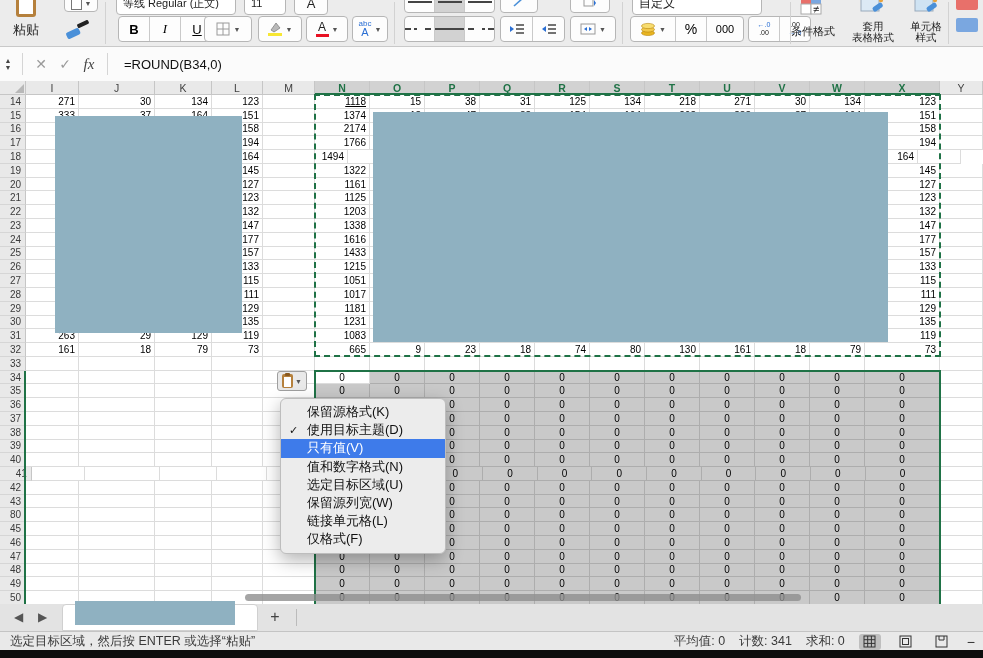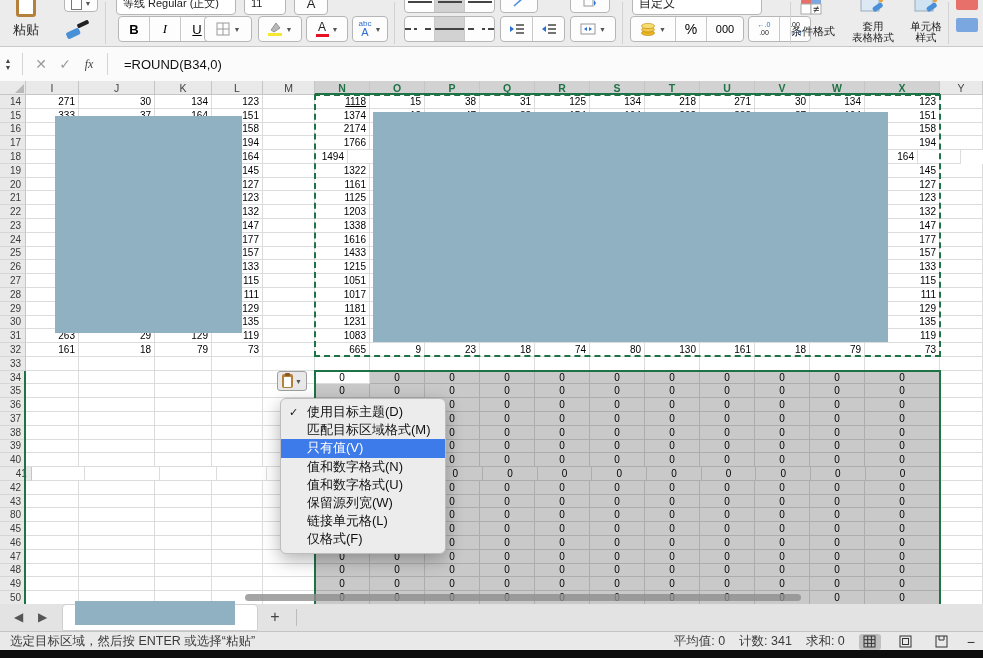--- a/index.html
+++ b/index.html
@@ -23,21 +23,21 @@
   .rlabel{position:absolute;font-size:12px;color:#222;text-align:center;white-space:nowrap;}
   .lines span{display:block;height:1.5px;background:#444;margin:1.6px 0;}
   
   #fbar{position:absolute;left:0;top:47px;width:983px;height:34px;background:#fbfbfb;
         border-bottom:1px solid #cfcfcf;display:flex;align-items:center;}
   #namebox{width:78px;height:100%;display:flex;align-items:center;padding-left:10px;
            font-size:13px;color:#111;box-sizing:border-box;}
   #spinner{width:16px;font-size:7px;color:#444;line-height:7px;text-align:center;}
   .fdiv{width:1px;height:22px;background:#d5d5d5;margin:0 6px;}
   .fbtn{width:24px;text-align:center;font-size:14px;color:#9a9a9a;}
-  .fx{font-style:italic;font-family:"Liberation Serif",serif;color:#444;font-size:12px;}
+  .fx{font-style:italic;font-family:"Liberation Serif",serif;color:#444;font-size:15px;}
   #formula{font-size:13px;color:#111;margin-left:10px;}
   
   #gridwrap{position:absolute;left:0;top:81px;width:983px;height:523px;overflow:hidden;background:#fff;}
   .hrow{display:flex;height:14px;}
   .hcell{box-sizing:border-box;background:#e9e9e9;border-right:1px solid #c6c6c6;
          border-bottom:1px solid #c6c6c6;font-size:10.5px;color:#3f3f3f;
          display:flex;align-items:center;justify-content:center;}
   .hcell.selcol{background:#d2d2d2;color:#1f7246;font-weight:bold;}
   #corner{position:relative;}
   #corner:after{content:"";position:absolute;right:1px;bottom:1px;
@@ -1101,34 +1101,34 @@
     <div class="ov" id="ants"></div>
     <div class="ov" id="pastergn"></div>
     <div class="ov" id="rowgreen"></div>
     <div class="ov" id="hscroll"></div>
     <div class="ov" id="pastebtn">
       <div class="clip"></div>
       <span style="font-size:7px;color:#555;">▼</span>
     </div>
     <div class="ov" id="pmenu">
         <div class="mi">
+          <span>保留源格式(K)</span>
+        </div>
+        <div class="mi">
           <span class="chk">✓</span>
           <span>使用目标主题(D)</span>
         </div>
-        <div class="mi">
-          <span>匹配目标区域格式(M)</span>
-        </div>
         <div class="mi hl">
           <span>只有值(V)</span>
         </div>
         <div class="mi">
           <span>值和数字格式(N)</span>
         </div>
         <div class="mi">
-          <span>值和数字格式(U)</span>
+          <span>选定目标区域(U)</span>
         </div>
         <div class="mi">
           <span>保留源列宽(W)</span>
         </div>
         <div class="mi">
           <span>链接单元格(L)</span>
         </div>
         <div class="mi">
           <span>仅格式(F)</span>
         </div>

